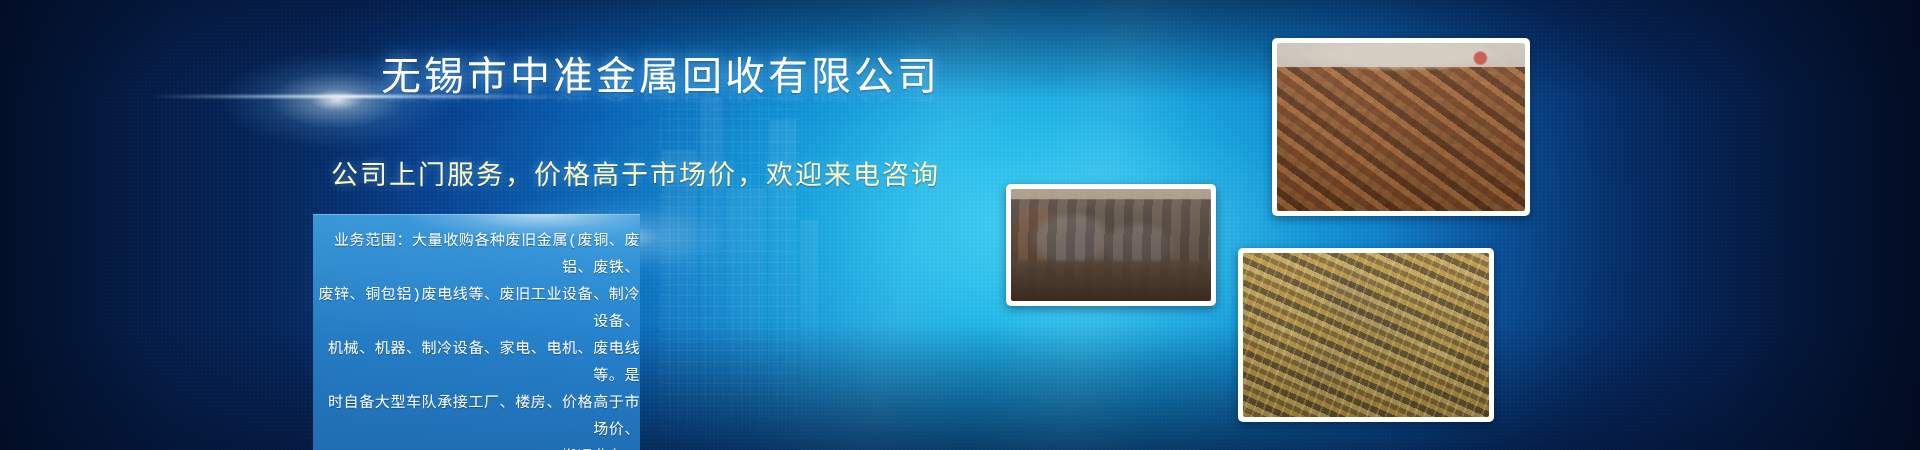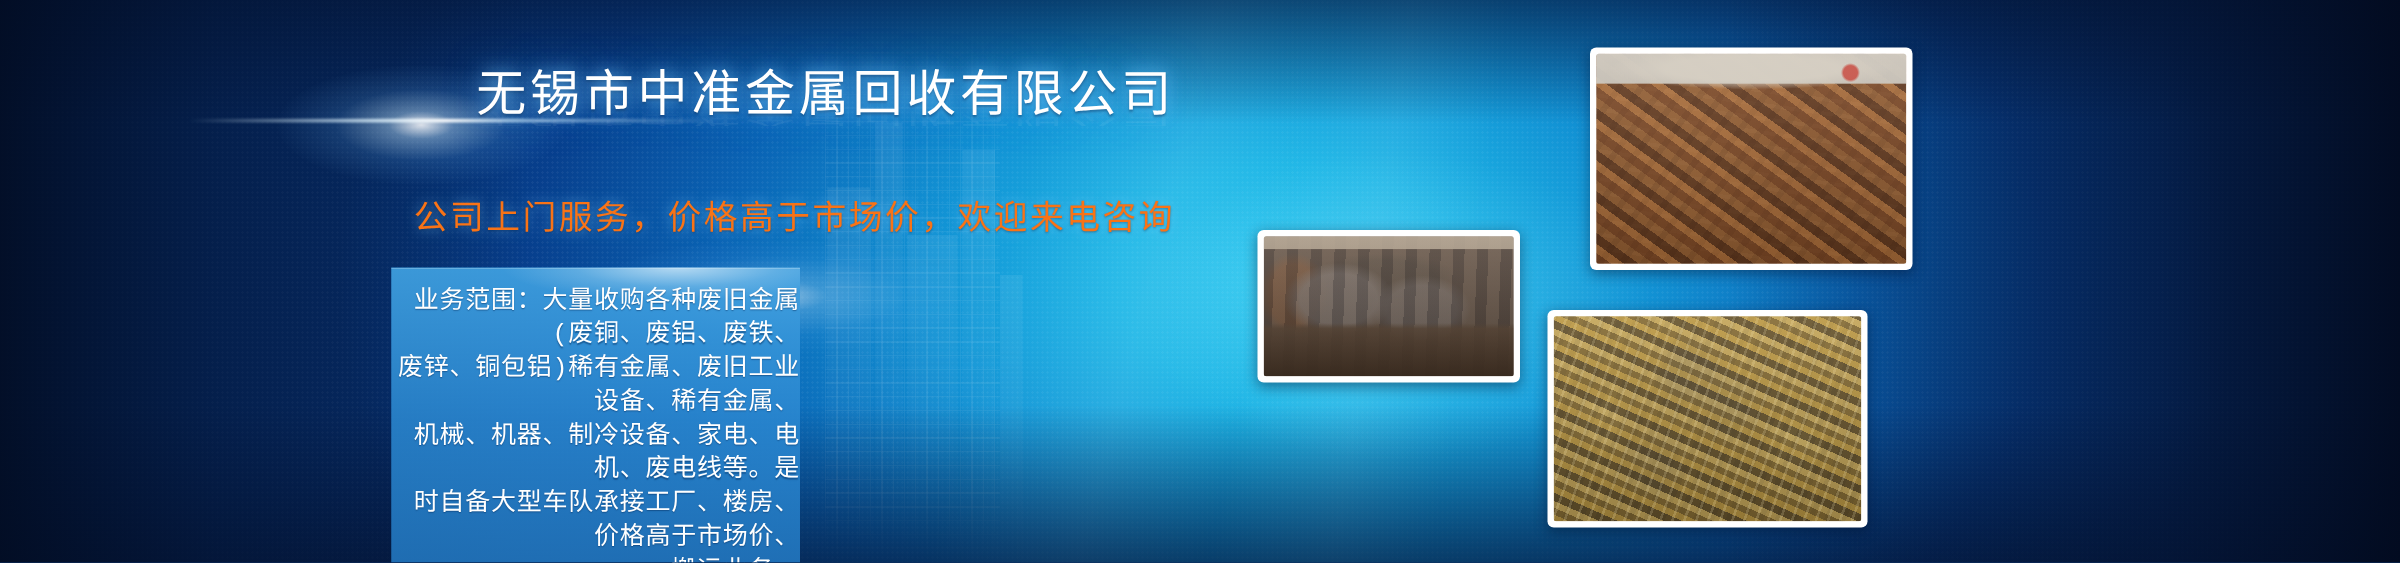--- a/index.html
+++ b/index.html
@@ -106,42 +106,42 @@
   .title-reflect{
     margin-top:1px;font-size:40px;line-height:1;letter-spacing:3px;
     color:rgba(255,255,255,.13);white-space:nowrap;font-weight:400;
     transform:scaleY(-.5);transform-origin:top center;
     -webkit-mask-image:linear-gradient(180deg,rgba(0,0,0,.55),rgba(0,0,0,0) 70%);
             mask-image:linear-gradient(180deg,rgba(0,0,0,.55),rgba(0,0,0,0) 70%);
     filter:blur(.6px);
   }
   .subtitle{
     margin-top:22px;
-    font-size:27px;line-height:1.1;letter-spacing:2px;color:#f97316;
+    font-size:27px;line-height:1.1;letter-spacing:2px;color:#fef9c3;
     white-space:nowrap;
     text-shadow:0 0 10px rgba(120,205,255,.65),0 1px 2px rgba(0,30,70,.5);
   }
 
   
   .infobox{
     position:absolute;left:313px;top:214px;width:327px;
     padding:14px 0 13px 0;
     background:linear-gradient(180deg,rgba(63,160,224,.93) 0%,rgba(42,135,208,.88) 45%,
                                rgba(33,118,192,.86) 100%);
     box-shadow:inset 0 1px 0 rgba(255,255,255,.30);
   }
   .infobox::before{
     content:"";position:absolute;left:0;right:0;top:0;height:26px;
     background:radial-gradient(ellipse 180px 34px at 70% 0%,
         rgba(255,255,255,.62) 0%, rgba(255,255,255,.18) 45%, rgba(255,255,255,0) 78%);
     pointer-events:none;
   }
   .infobox p{
     margin:0;padding:0 0;
-    font-size:20px;line-height:27px;color:#ffffff;letter-spacing:.6px;
+    font-size:15px;line-height:27px;color:#ffffff;letter-spacing:.6px;
     text-shadow:0 1px 1px rgba(0,35,80,.45);
     position:relative;
   }
 
   
   .photo{
     position:absolute;
     background:#ffffff;
     border-radius:5px;
     padding:5px;
@@ -234,21 +234,21 @@
   <div class="flare flare-right"></div>
 
   <div class="copy">
     <div class="title">无锡市中准金属回收有限公司</div>
     <div class="title-reflect">无锡市中准金属回收有限公司</div>
     <div class="subtitle">公司上门服务，价格高于市场价，欢迎来电咨询</div>
   </div>
 
   <div class="infobox">
     <p>业务范围：大量收购各种废旧金属(废铜、废铝、废铁、</p>
-    <p>废锌、铜包铝)稀有金属、废旧工业设备、稀有金属、</p>
+    <p>废锌、铜包铝)废电线等、废旧工业设备、制冷设备、</p>
     <p>机械、机器、制冷设备、家电、电机、废电线等。是</p>
     <p>时自备大型车队承接工厂、楼房、价格高于市场价、</p>
     <p>搬运业务。</p>
   </div>
 
   <div class="photo photo-scrap-steel">
     <div class="img tex-steel"></div>
   </div>
 
   <div class="photo photo-machinery">

